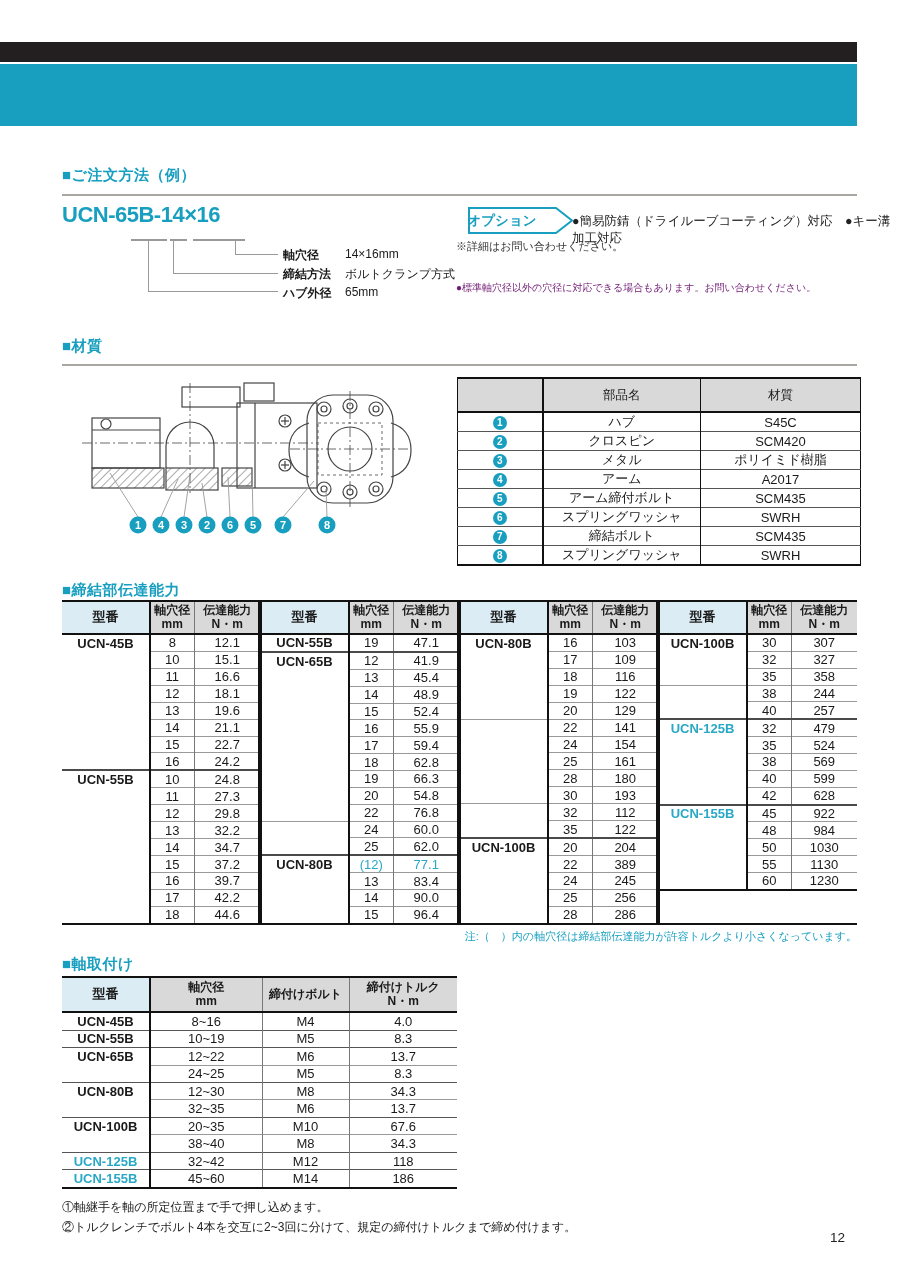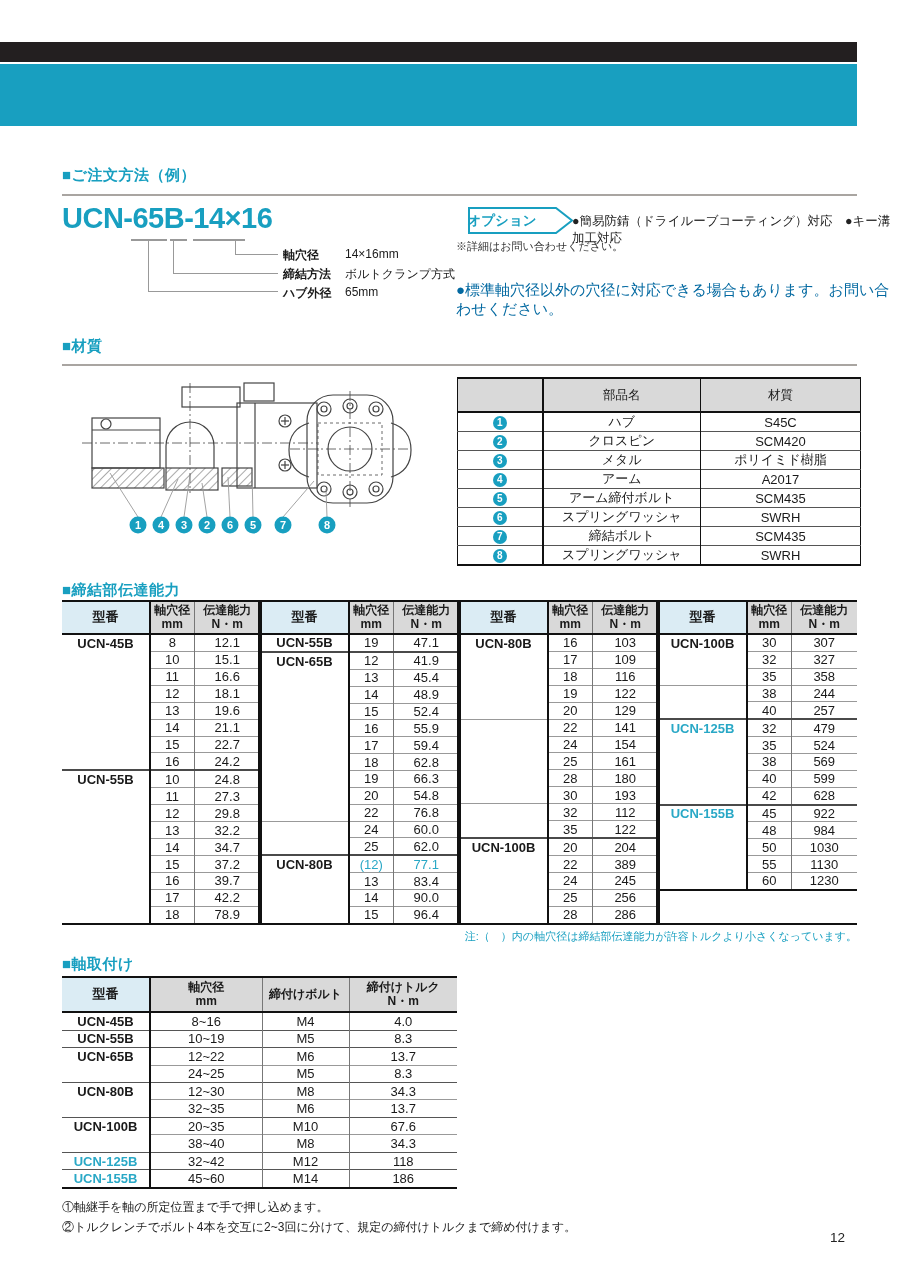--- a/index.html
+++ b/index.html
@@ -5,31 +5,31 @@
   * { margin:0; padding:0; box-sizing:border-box; }
   html,body { width:900px; height:1272px; background:#fff; font-family:"Liberation Sans", sans-serif; color:#1a1a1a; }
   .abs { position:absolute; }
   
   .black-bar { left:0; top:42px; width:857px; height:20px; background:#231f20; }
   .teal-band { left:0; top:64px; width:857px; height:62px; background:#189fc0; }
   
   .sec-title { color:#189fc0; font-size:15px; font-weight:bold; letter-spacing:.5px; }
   .sec-rule { height:2px; background:#a9a5a1; width:795px; }
   
-  .pcode { color:#189fc0; font-size:29px; font-weight:bold; letter-spacing:-.5px; }
+  .pcode { color:#189fc0; font-size:22px; font-weight:bold; letter-spacing:-.5px; }
   .useg { border-top:2px solid #999; height:0; }
   .vline { border-left:1px solid #999; width:0; }
   .hline { border-top:1px solid #999; height:0; }
   .callout-row { display:flex; font-size:12px; }
   .callout-row .lb { font-weight:bold; width:62px; }
   
   .opt-label { position:absolute; left:0; top:0; width:88px; line-height:27px; text-align:center; color:#189fc0; font-weight:bold; font-size:13.5px; }
   .opt-items { font-size:12.5px; color:#222; }
   .small-note { font-size:11px; color:#333; }
-  .mid-note { font-size:15px; color:#0369a1; }
+  .mid-note { font-size:10px; color:#701a75; }
   
   table { border-collapse:collapse; table-layout:fixed; }
   td, th { padding:0; text-align:center; vertical-align:middle; }
   
   .mat-table { left:457px; top:377px; width:403px; height:170px; border-top:2px solid #111; border-bottom:2px solid #111; border-left:1px solid #111; border-right:1px solid #111; }
   .mat-table th { background:#d9d9d9; font-size:12.5px; font-weight:normal; height:34px; border-bottom:2px solid #111; }
   .mat-table td { font-size:13px; border-top:1px solid #555; height:17px; }
   .mat-table .num-cell, .mat-table th.h-num { border-right:2px solid #111; }
   .mat-table .part-cell, .mat-table th.h-part { border-right:1px solid #111; }
   .circ { display:inline-block; width:14px; height:14px; border-radius:50%; background:#189fc0; color:#fff; font-size:10px; font-weight:bold; line-height:14px; text-align:center; }
@@ -355,21 +355,21 @@
           <td class="val">39.7</td>
         </tr>
         <tr>
           <td class="model"></td>
           <td class="bore">17</td>
           <td class="val">42.2</td>
         </tr>
         <tr>
           <td class="model"></td>
           <td class="bore">18</td>
-          <td class="val">78.9</td>
+          <td class="val">44.6</td>
         </tr>
       </tbody>
   </table>
   <table class="trans-table" style="left:199px; height:325px;">
     <colgroup>
         <col style="width:88px">
         <col style="width:44px">
         <col style="width:66px">
       </colgroup>
     <thead>

